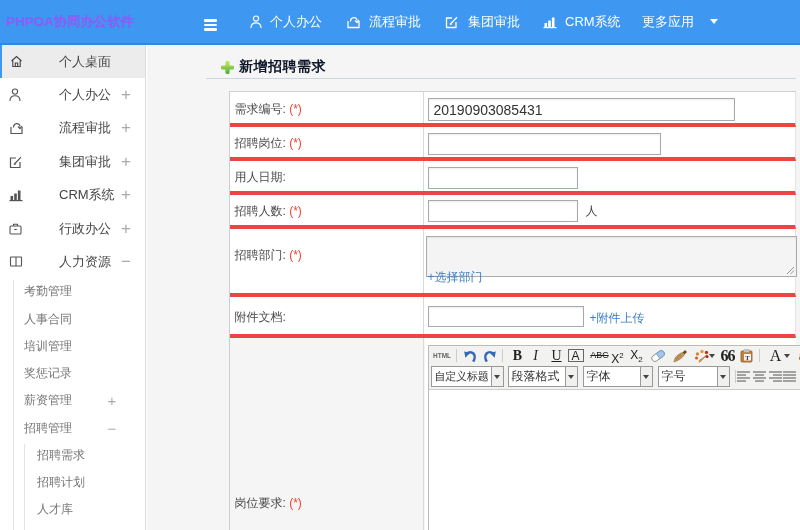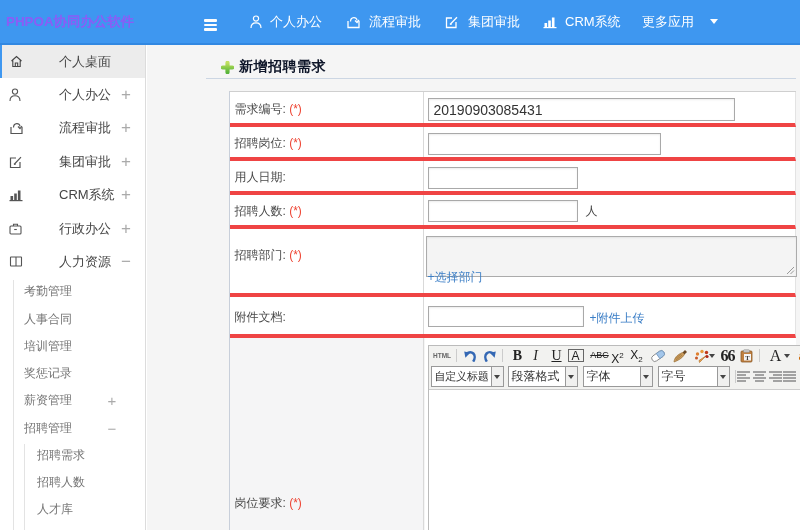--- a/index.html
+++ b/index.html
@@ -159,21 +159,21 @@
     <div class="s2" style="top:233.2px;height:27.3px;line-height:27.3px;">考勤管理</div>
     <div class="s2" style="top:260.5px;height:27.3px;line-height:27.3px;">人事合同</div>
     <div class="s2" style="top:287.8px;height:27.3px;line-height:27.3px;text-align:right;">培训管理</div>
     <div class="s2" style="top:315.1px;height:27.3px;line-height:27.3px;">奖惩记录</div>
     <div class="s2" style="top:342.4px;height:27.3px;line-height:27.3px;">薪资管理</div>
       <span class="pm2" style="top:342.4px;line-height:27.3px;">+</span>
     <div class="s2" style="top:369.7px;height:27.3px;line-height:27.3px;">招聘管理</div>
       <span class="pm2" style="top:369.7px;line-height:27.3px;">−</span>
     <div class="vline" style="left:23.5px;top:398.5px;height:86.5px;"></div>
     <div class="s3" style="top:396.7px;height:27.3px;line-height:27.3px;">招聘需求</div>
-    <div class="s3" style="top:424px;height:27.3px;line-height:27.3px;">招聘人数</div>
+    <div class="s3" style="top:424px;height:27.3px;line-height:27.3px;">招聘计划</div>
     <div class="s3" style="top:451.3px;height:27.3px;line-height:27.3px;">人才库</div>
   </div>
 
   <div class="abs" id="content">
     <svg class="abs" style="left:74px;top:16px" width="13" height="13" viewBox="0 0 13 13">
       <defs>
           <linearGradient id="gp" x1="0" y1="0" x2="0" y2="1">
             <stop offset="0" stop-color="#c2e060"></stop>
             <stop offset="0.5" stop-color="#8ccb4a"></stop>
             <stop offset="1" stop-color="#58b43c"></stop>

